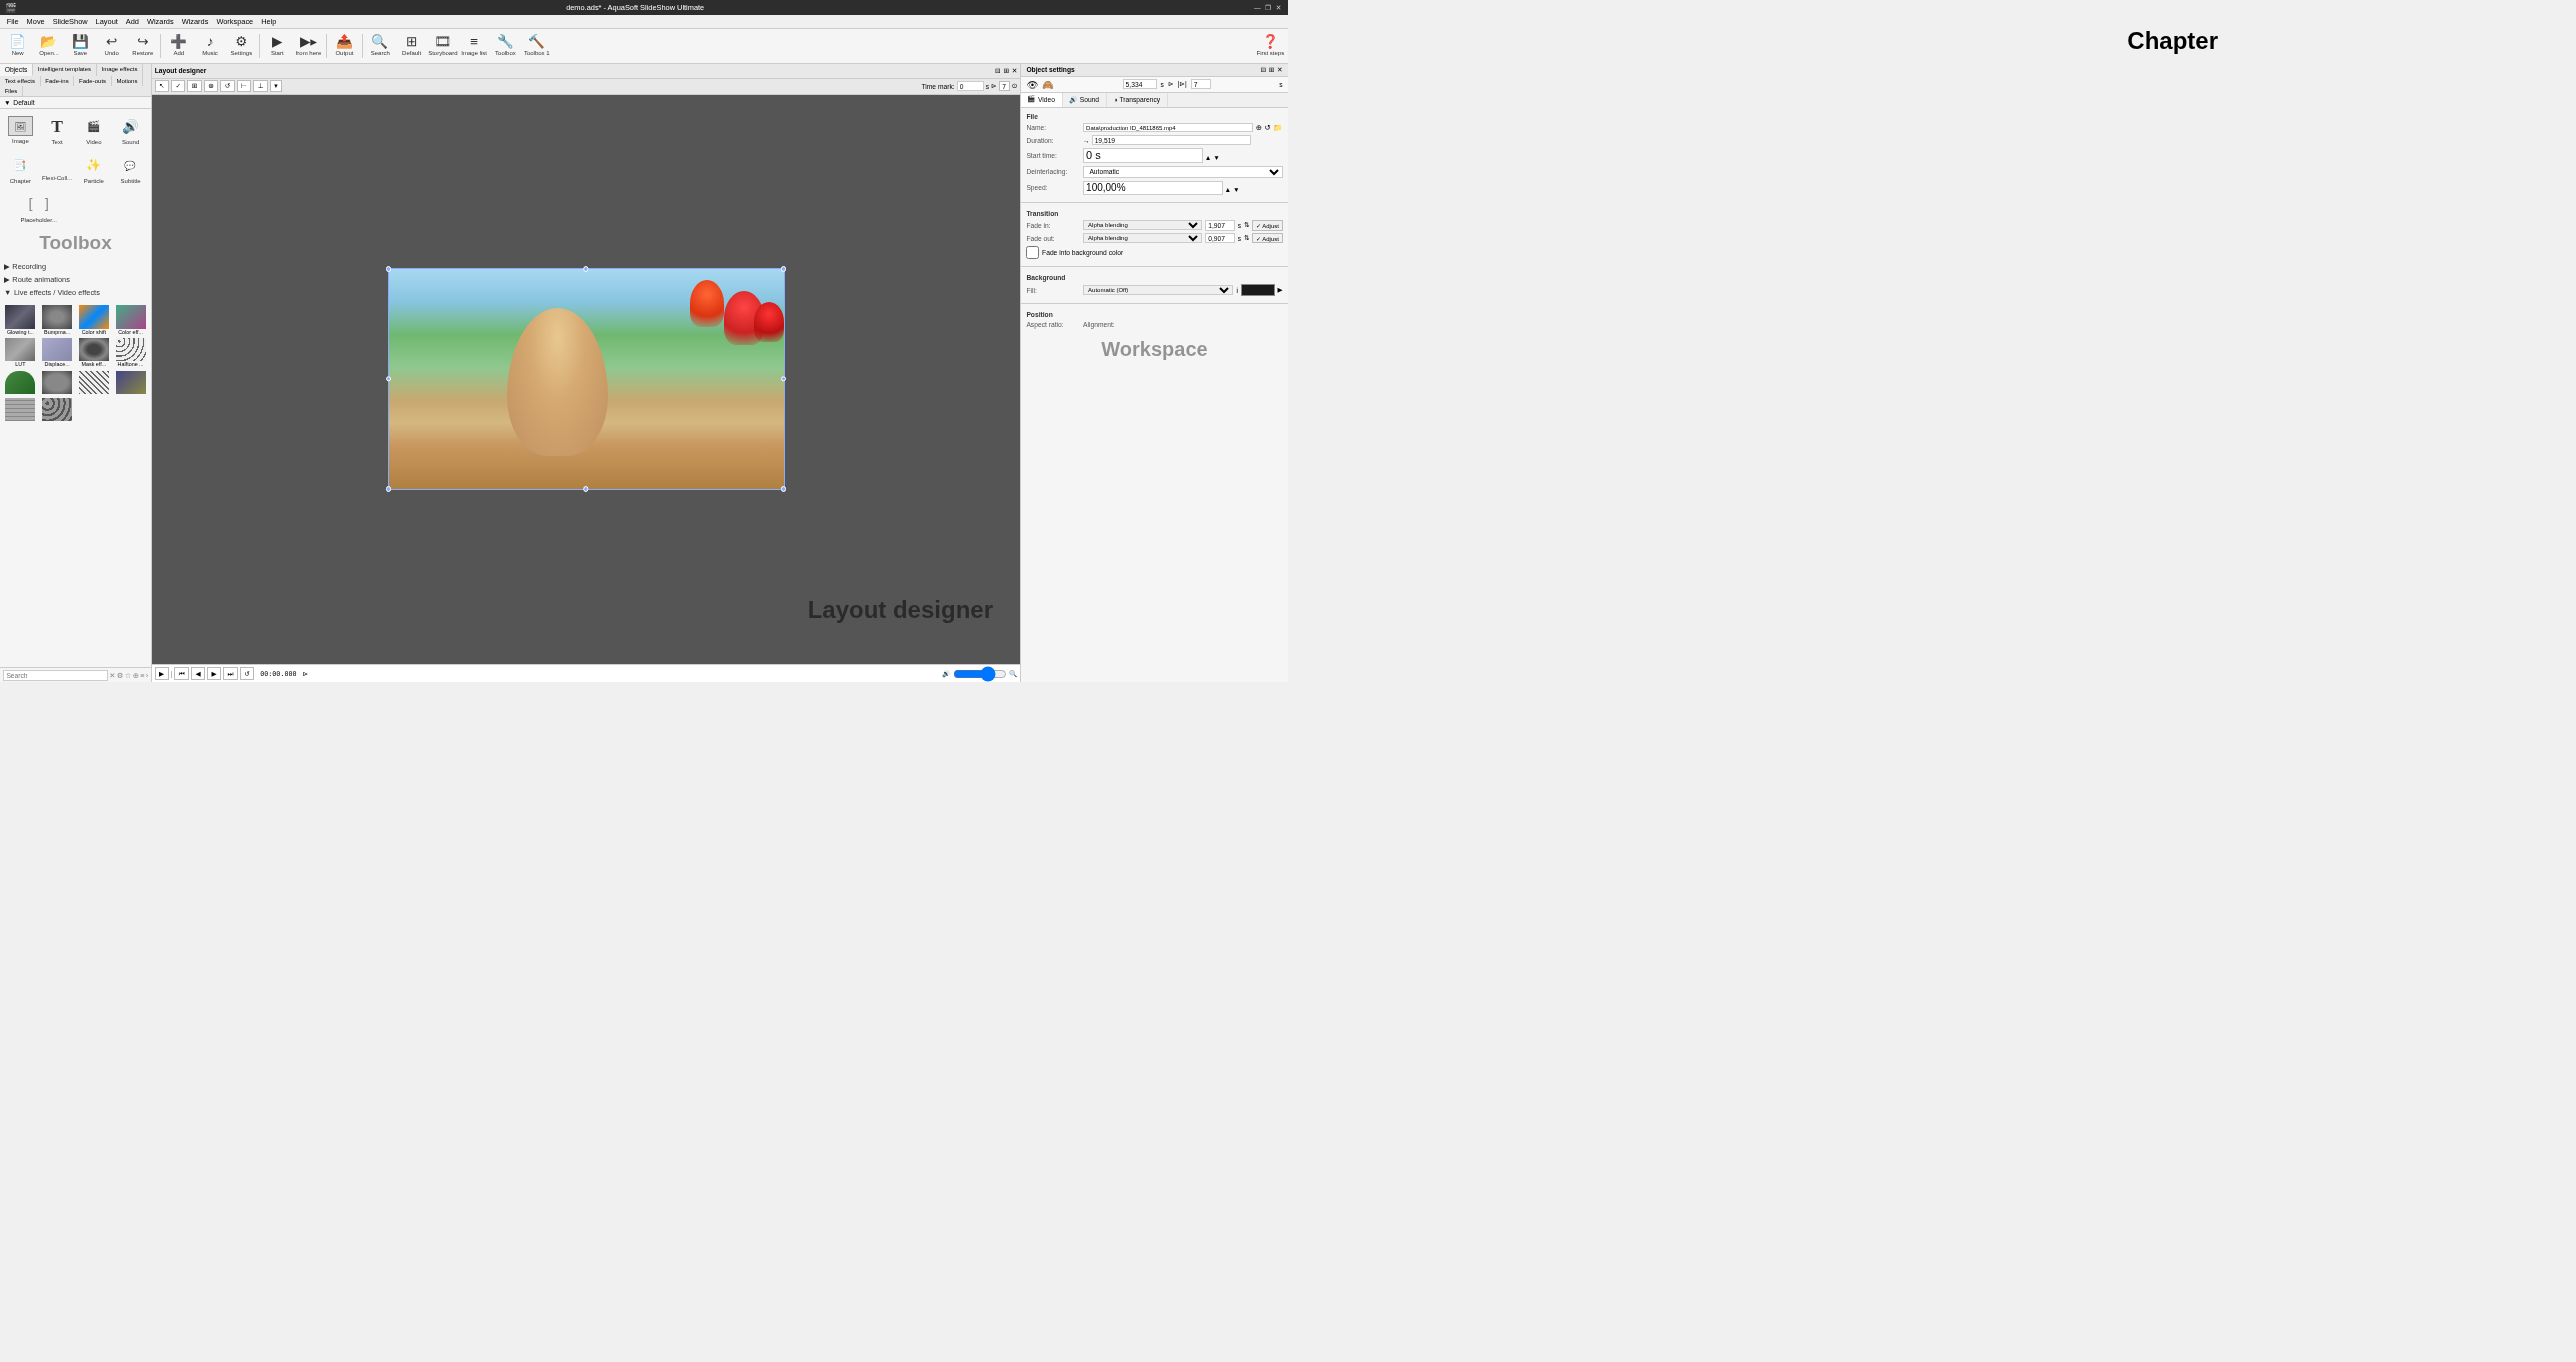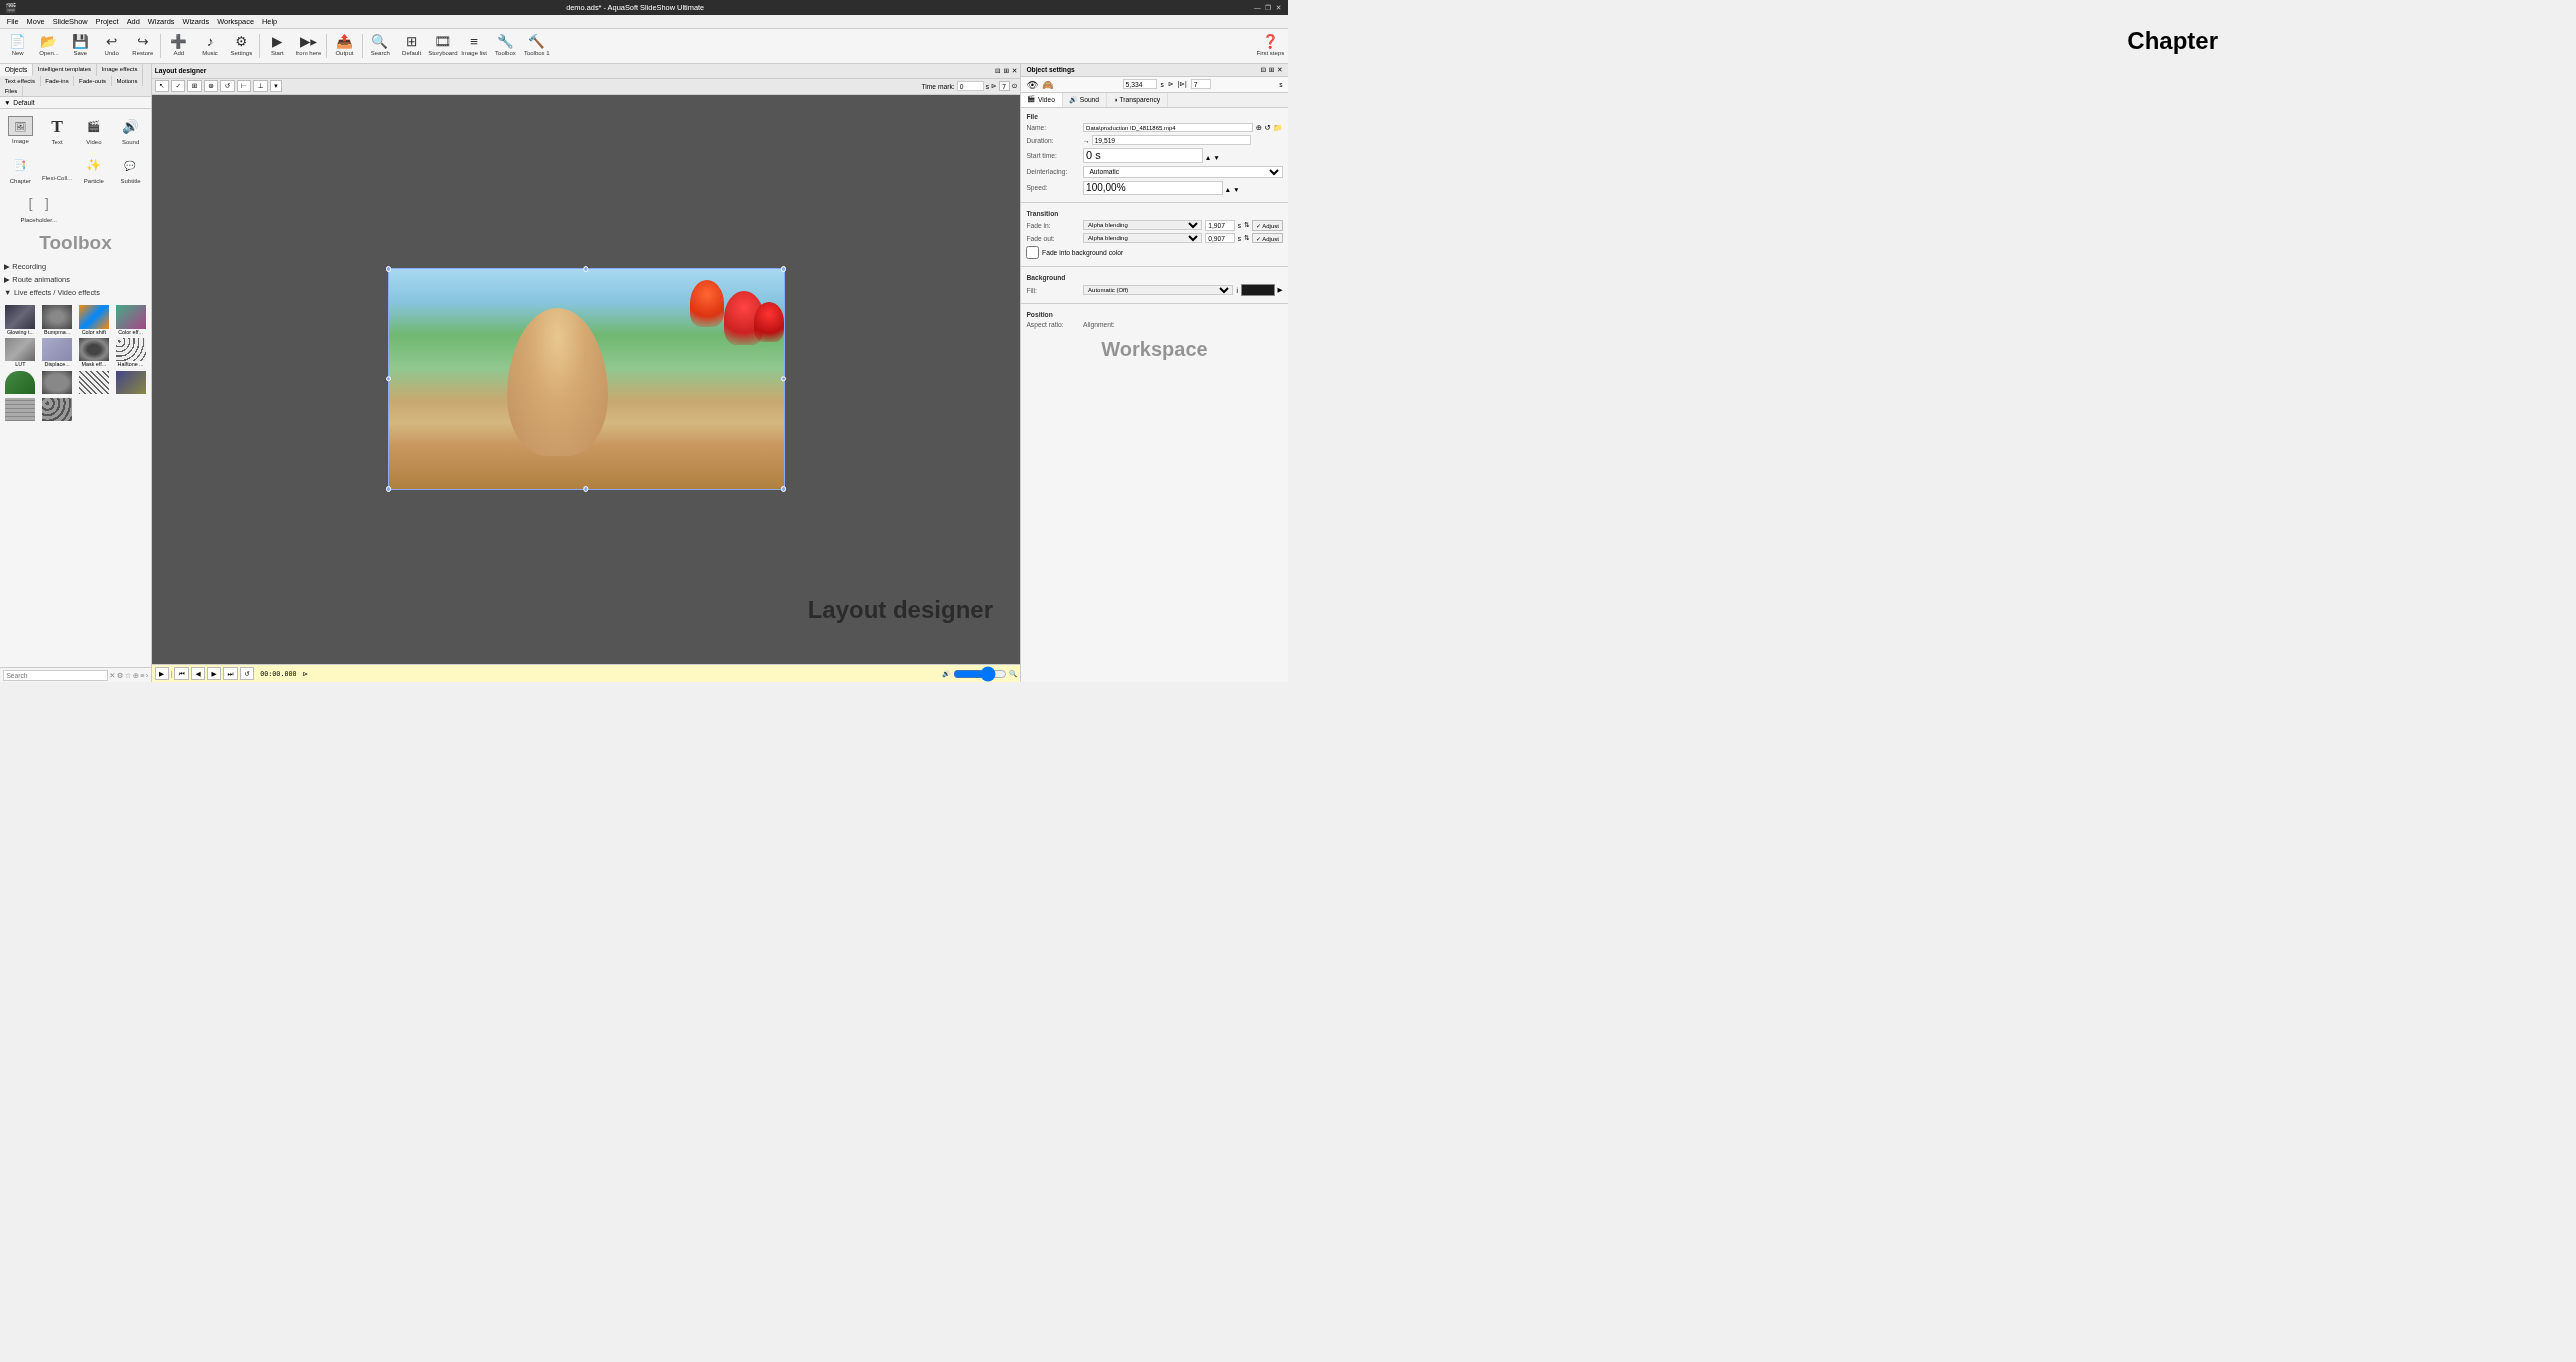--- a/index.html
+++ b/index.html
@@ -48,21 +48,21 @@
     #center { flex: 1; display: flex; flex-direction: column; background: #444; }
     #layout-header { height: 15px; background: #e8e8e8; border-bottom: 0.7px solid #ccc; display: flex; align-items: center; padding: 0 2.7px; gap: 2.7px; font-size: 6.7px; }
     #layout-canvas { flex: 1; background: #555; display: flex; align-items: center; justify-content: center; position: relative; overflow: hidden; }
     #canvas-img { width: 397px; height: 222px; background: linear-gradient(135deg, #87CEEB 0%, #98d4a0 50%, #e8c080 100%); position: relative; border: 1.3px solid #88aaff; }
     .baby-photo { width: 100%; height: 100%; background: 
       radial-gradient(ellipse at 40% 60%, #d4a870 0%, #c09060 30%, transparent 60%),
       radial-gradient(ellipse at 70% 40%, #ff8877 0%, #ff6655 20%, transparent 40%),
       linear-gradient(180deg, #87ceeb 0%, #98c878 60%, #7ba860 100%);
       display: flex; align-items: center; justify-content: center; }
     
-    #layout-toolbar { height: 19px; background: #fef9c3; border-top: 0.7px solid #ccc; display: flex; align-items: center; padding: 0 2.7px; gap: 2px; font-size: 6.7px; }
+    #layout-toolbar { height: 19px; background: #ffffff; border-top: 0.7px solid #ccc; display: flex; align-items: center; padding: 0 2.7px; gap: 2px; font-size: 6.7px; }
     .ltool-btn { padding: 1.3px 3.4px; border: 0.7px solid #bbb; background: #fff; cursor: pointer; font-size: 6.7px; }
     
     
     #right-panel { width: 268px; background: #f5f5f5; border-left: 0.7px solid #ccc; display: flex; flex-direction: column; font-size: 6.7px; }
     #right-header { padding: 2px 5.4px; background: #e8e8e8; border-bottom: 0.7px solid #ccc; display: flex; justify-content: space-between; align-items: center; }
     #right-tabs { display: flex; border-bottom: 0.7px solid #ccc; background: #f0f0f0; }
     .right-tab { padding: 2.7px 6.7px; cursor: pointer; border-right: 0.7px solid #ddd; font-size: 6.7px; display: flex; align-items: center; gap: 2px; }
     .right-tab.active { background: #fff; border-bottom: 0.7px solid #fff; }
     
     .prop-section { padding: 2.7px 5.4px; }
@@ -143,21 +143,21 @@
     <span>—</span>
     <span>❐</span>
     <span>✕</span>
   </div>
 </div>
 
 <div id="menubar">
   <span>File</span>
   <span>Move</span>
   <span>SlideShow</span>
-  <span>Project</span>
+  <span>Layout</span>
   <span>Add</span>
   <span>Wizards</span>
   <span>Wizards</span>
   <span>Workspace</span>
   <span>Help</span>
 </div>
 
 <div id="toolbar">
   <button class="toolbar-btn">
     <span class="icon">📄</span>

